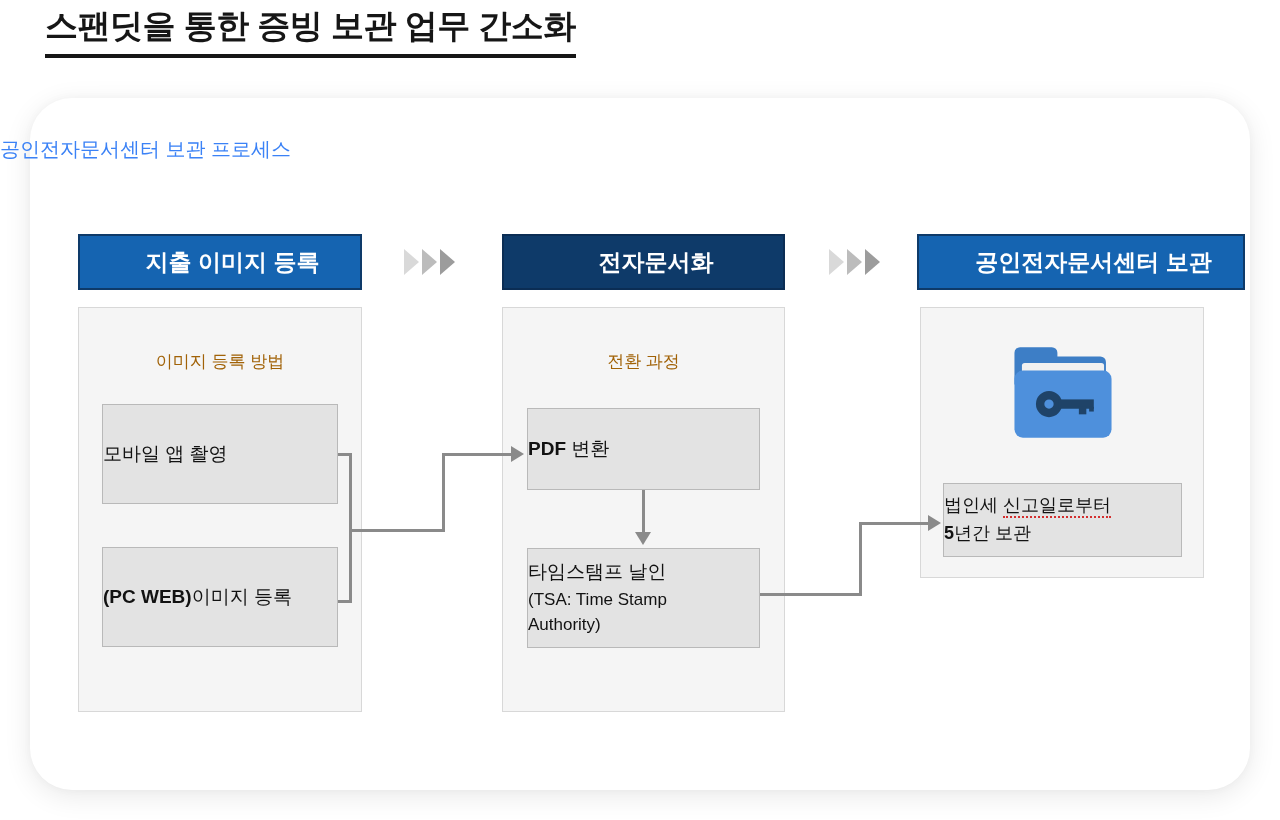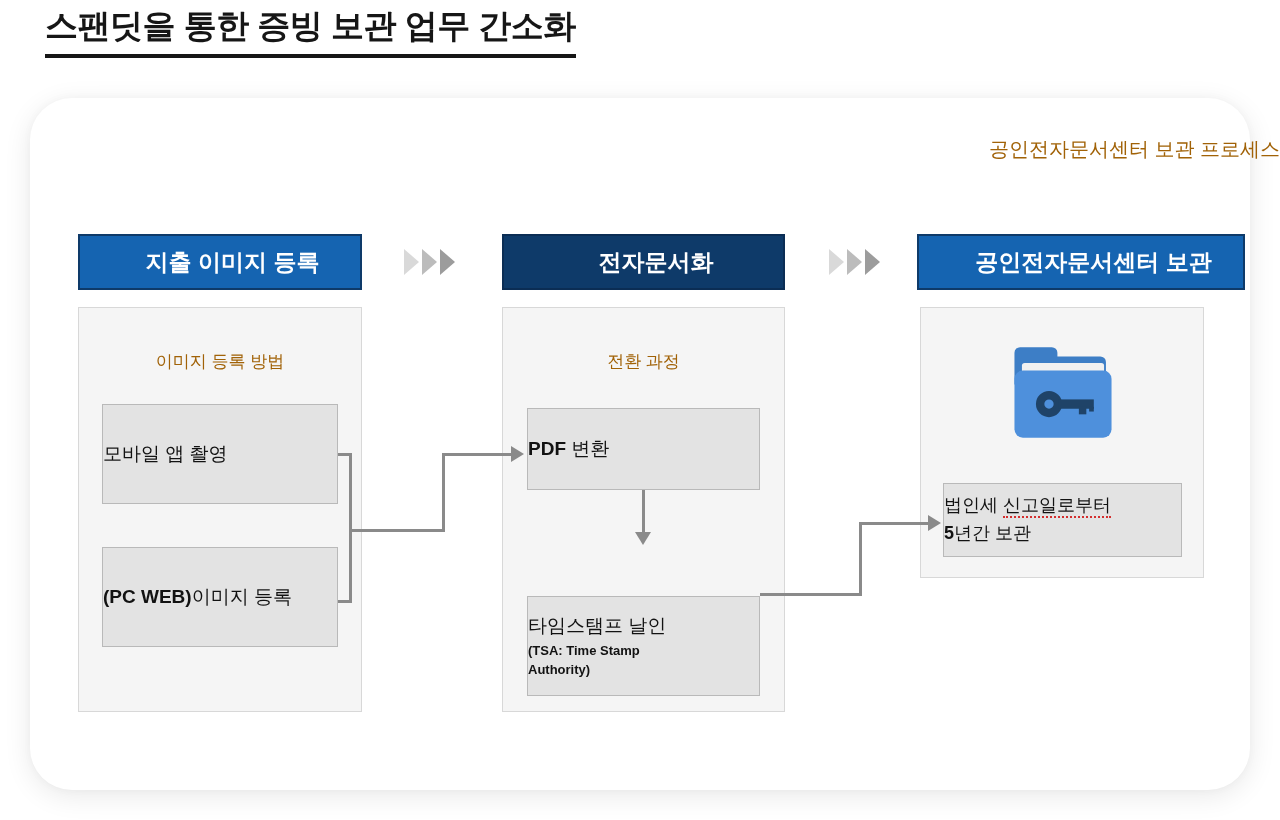--- a/index.html
+++ b/index.html
@@ -11,21 +11,21 @@
   .title-wrap{position:absolute;top:4px;left:0;width:100%;margin-left:45px;}
   .title-text{
     display:inline-block;font-size:33px;font-weight:bold;color:#161616;letter-spacing:-0.5px;
     border-bottom:4px solid #161616;padding-bottom:5px;
   }
   
   .card{
     position:absolute;left:30px;top:98px;width:1220px;height:692px;background:#ffffff;
     border-radius:42px;box-shadow:0 6px 28px rgba(0,0,0,0.09), 0 0 10px rgba(0,0,0,0.03);
   }
-  .subtitle{position:absolute;top:136px;left:0;width:100%;text-align:right;font-size:20px;color:#a16207;}
+  .subtitle{position:absolute;top:136px;left:0;width:100%;text-align:left;font-size:20px;color:#3b82f6;}
   
   .step-header{
     position:absolute;height:56px;display:flex;align-items:center;justify-content:center;
     color:#ffffff;font-size:23px;font-weight:bold;box-sizing:border-box;padding-left:25px;
   }
   .hdr-blue{background:#1564b1;border:2px solid #0e3a69;}
   .hdr-navy{background:#0e3a69;border:2px solid #0b2d54;}
   #hdr1{left:78px;top:234px;width:284px;}
   #hdr2{left:502px;top:234px;width:283px;}
   #hdr3{left:917px;top:234px;width:328px;}
@@ -44,24 +44,24 @@
   .panel-label{position:absolute;left:0;width:100%;top:42px;text-align:center;font-size:17px;color:#a16207;}
   
   .node{
     position:absolute;background:#e3e3e3;border:1px solid #b9b9b9;box-sizing:border-box;
     display:flex;flex-direction:column;align-items:flex-start;justify-content:center;
     font-size:19px;color:#121212;text-align:center;line-height:1.5;
   }
   #box-mobile{left:102px;top:404px;width:236px;height:100px;}
   #box-pcweb{left:102px;top:547px;width:236px;height:100px;}
   #box-pdf{left:527px;top:408px;width:233px;height:82px;}
-  #box-tsa{left:527px;top:548px;width:233px;height:100px;margin-top:48px;}
+  #box-tsa{left:527px;top:548px;width:233px;height:100px;}
   #box-ret{left:943px;top:483px;width:239px;height:74px;font-size:18px;line-height:1.55;}
   .b{font-weight:bold;margin-top:19px;}
-  .tsa-en{font-weight:bold;font-size:13px;}
+  .tsa-en{font-weight:normal;font-size:17px;}
   .spell-red{border-bottom:2px dotted #d32f2f;padding-bottom:1px;}
   
   .line{position:absolute;background:#8a8a8a;}
   .arr-r{position:absolute;width:0;height:0;border-top:8px solid transparent;border-bottom:8px solid transparent;border-left:13px solid #8a8a8a;}
   .arr-d{position:absolute;width:0;height:0;border-left:8px solid transparent;border-right:8px solid transparent;border-top:13px solid #8a8a8a;}
   
   #folder-icon{position:absolute;left:1007px;top:336px;width:112px;height:110px;}
 </style>
 </head>
 <body>

